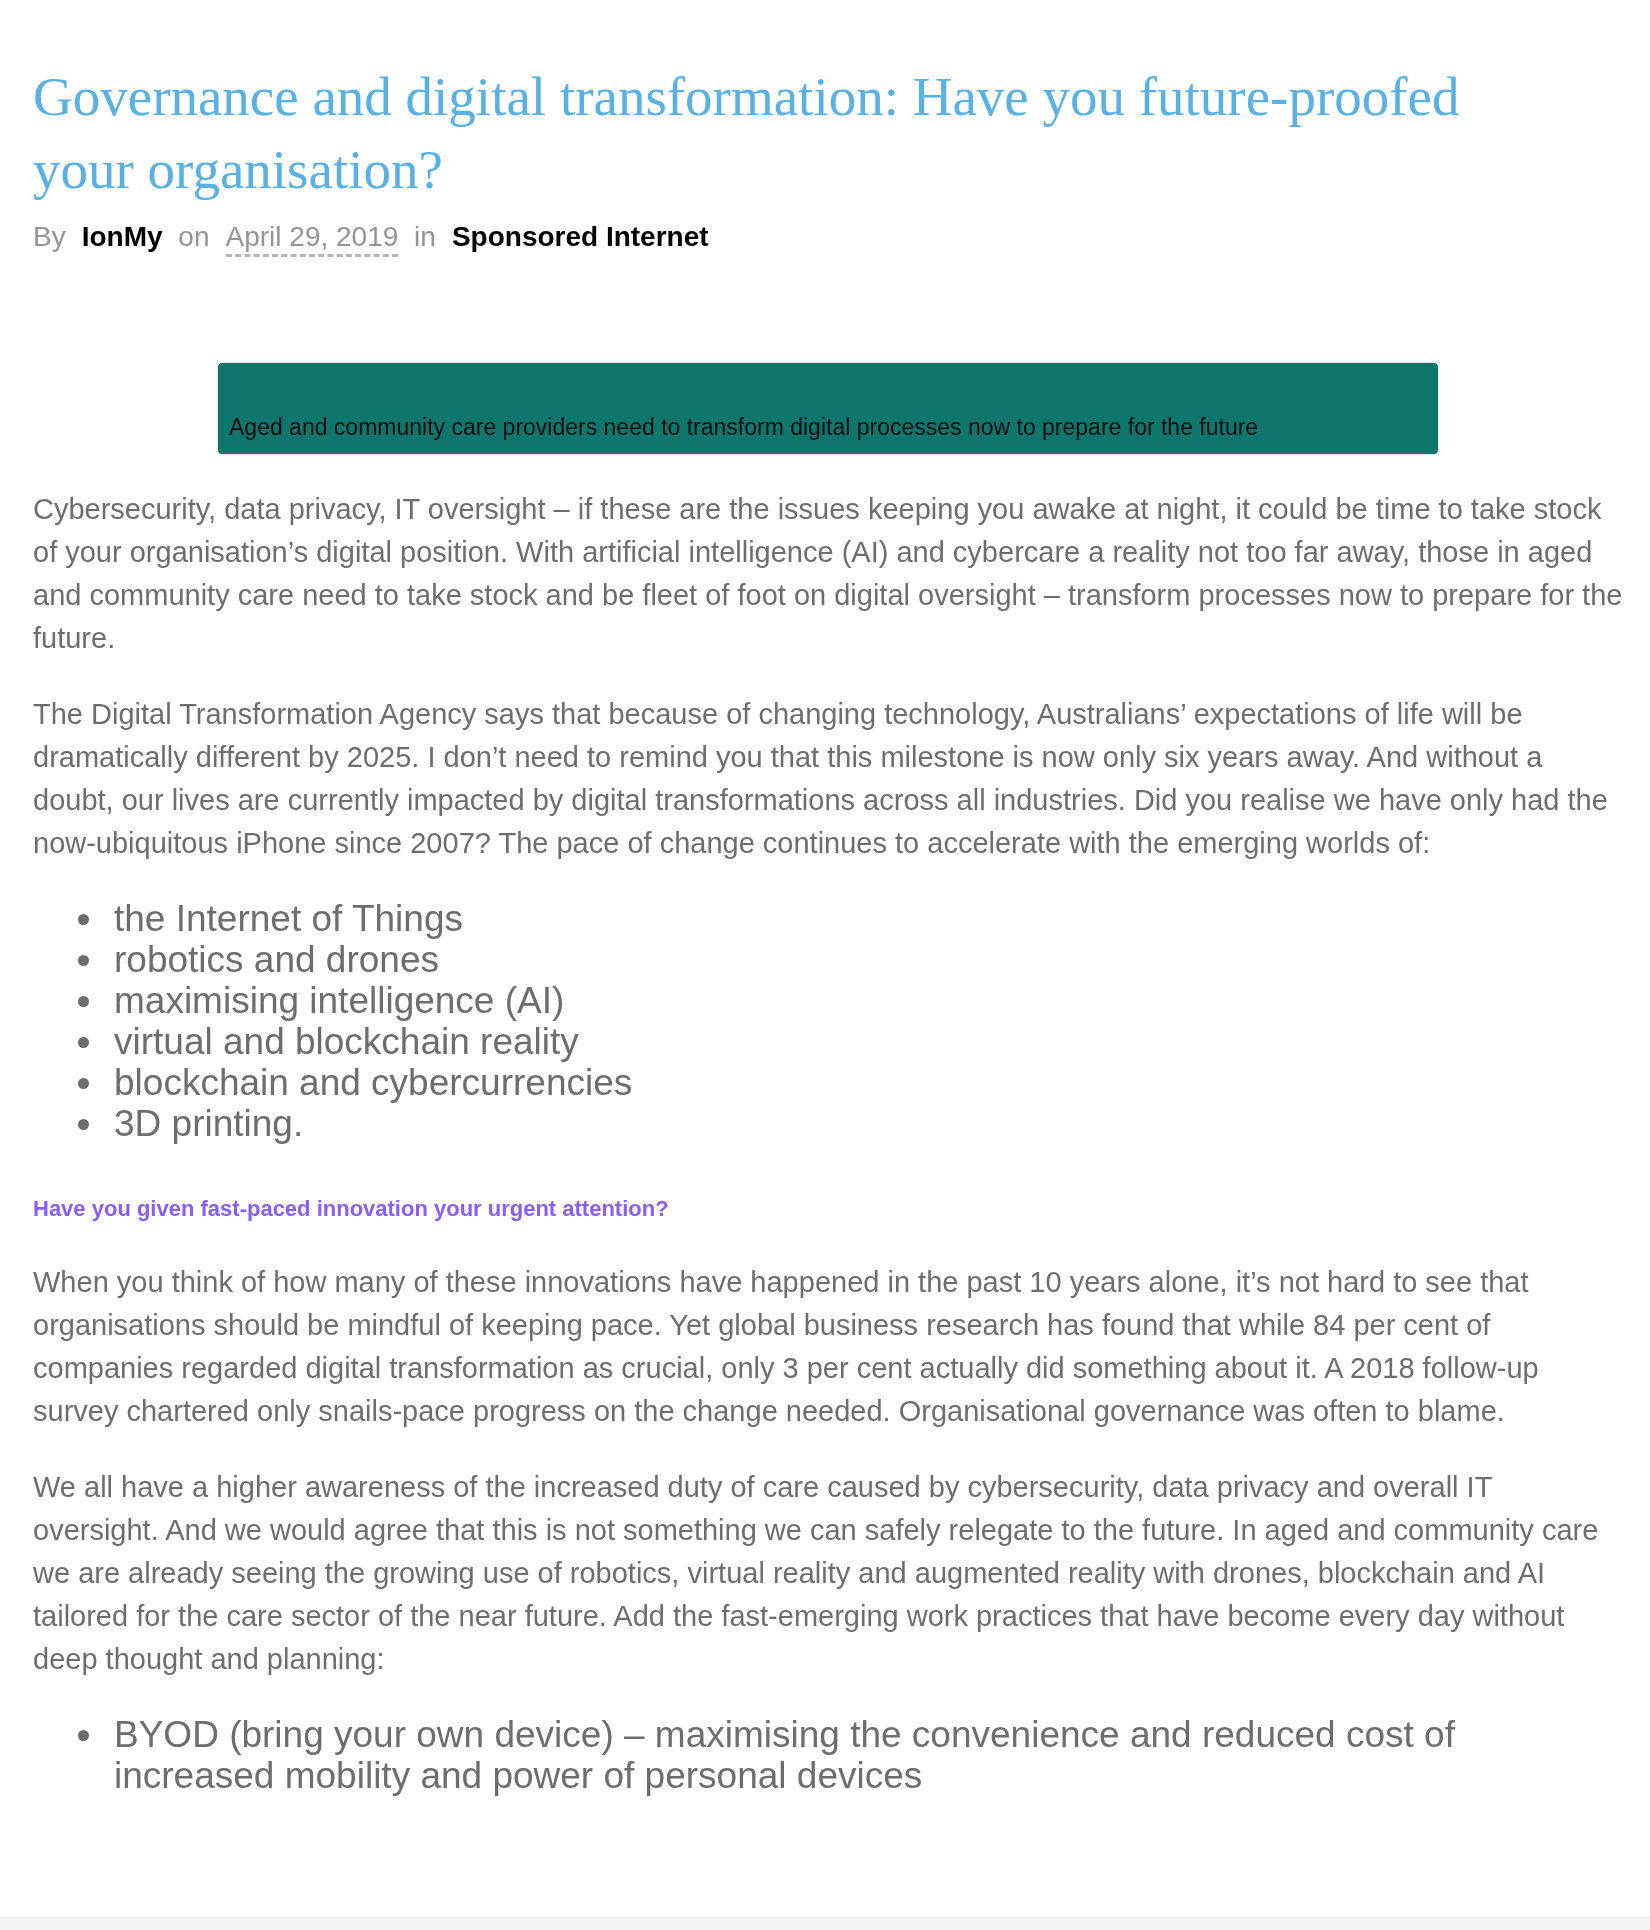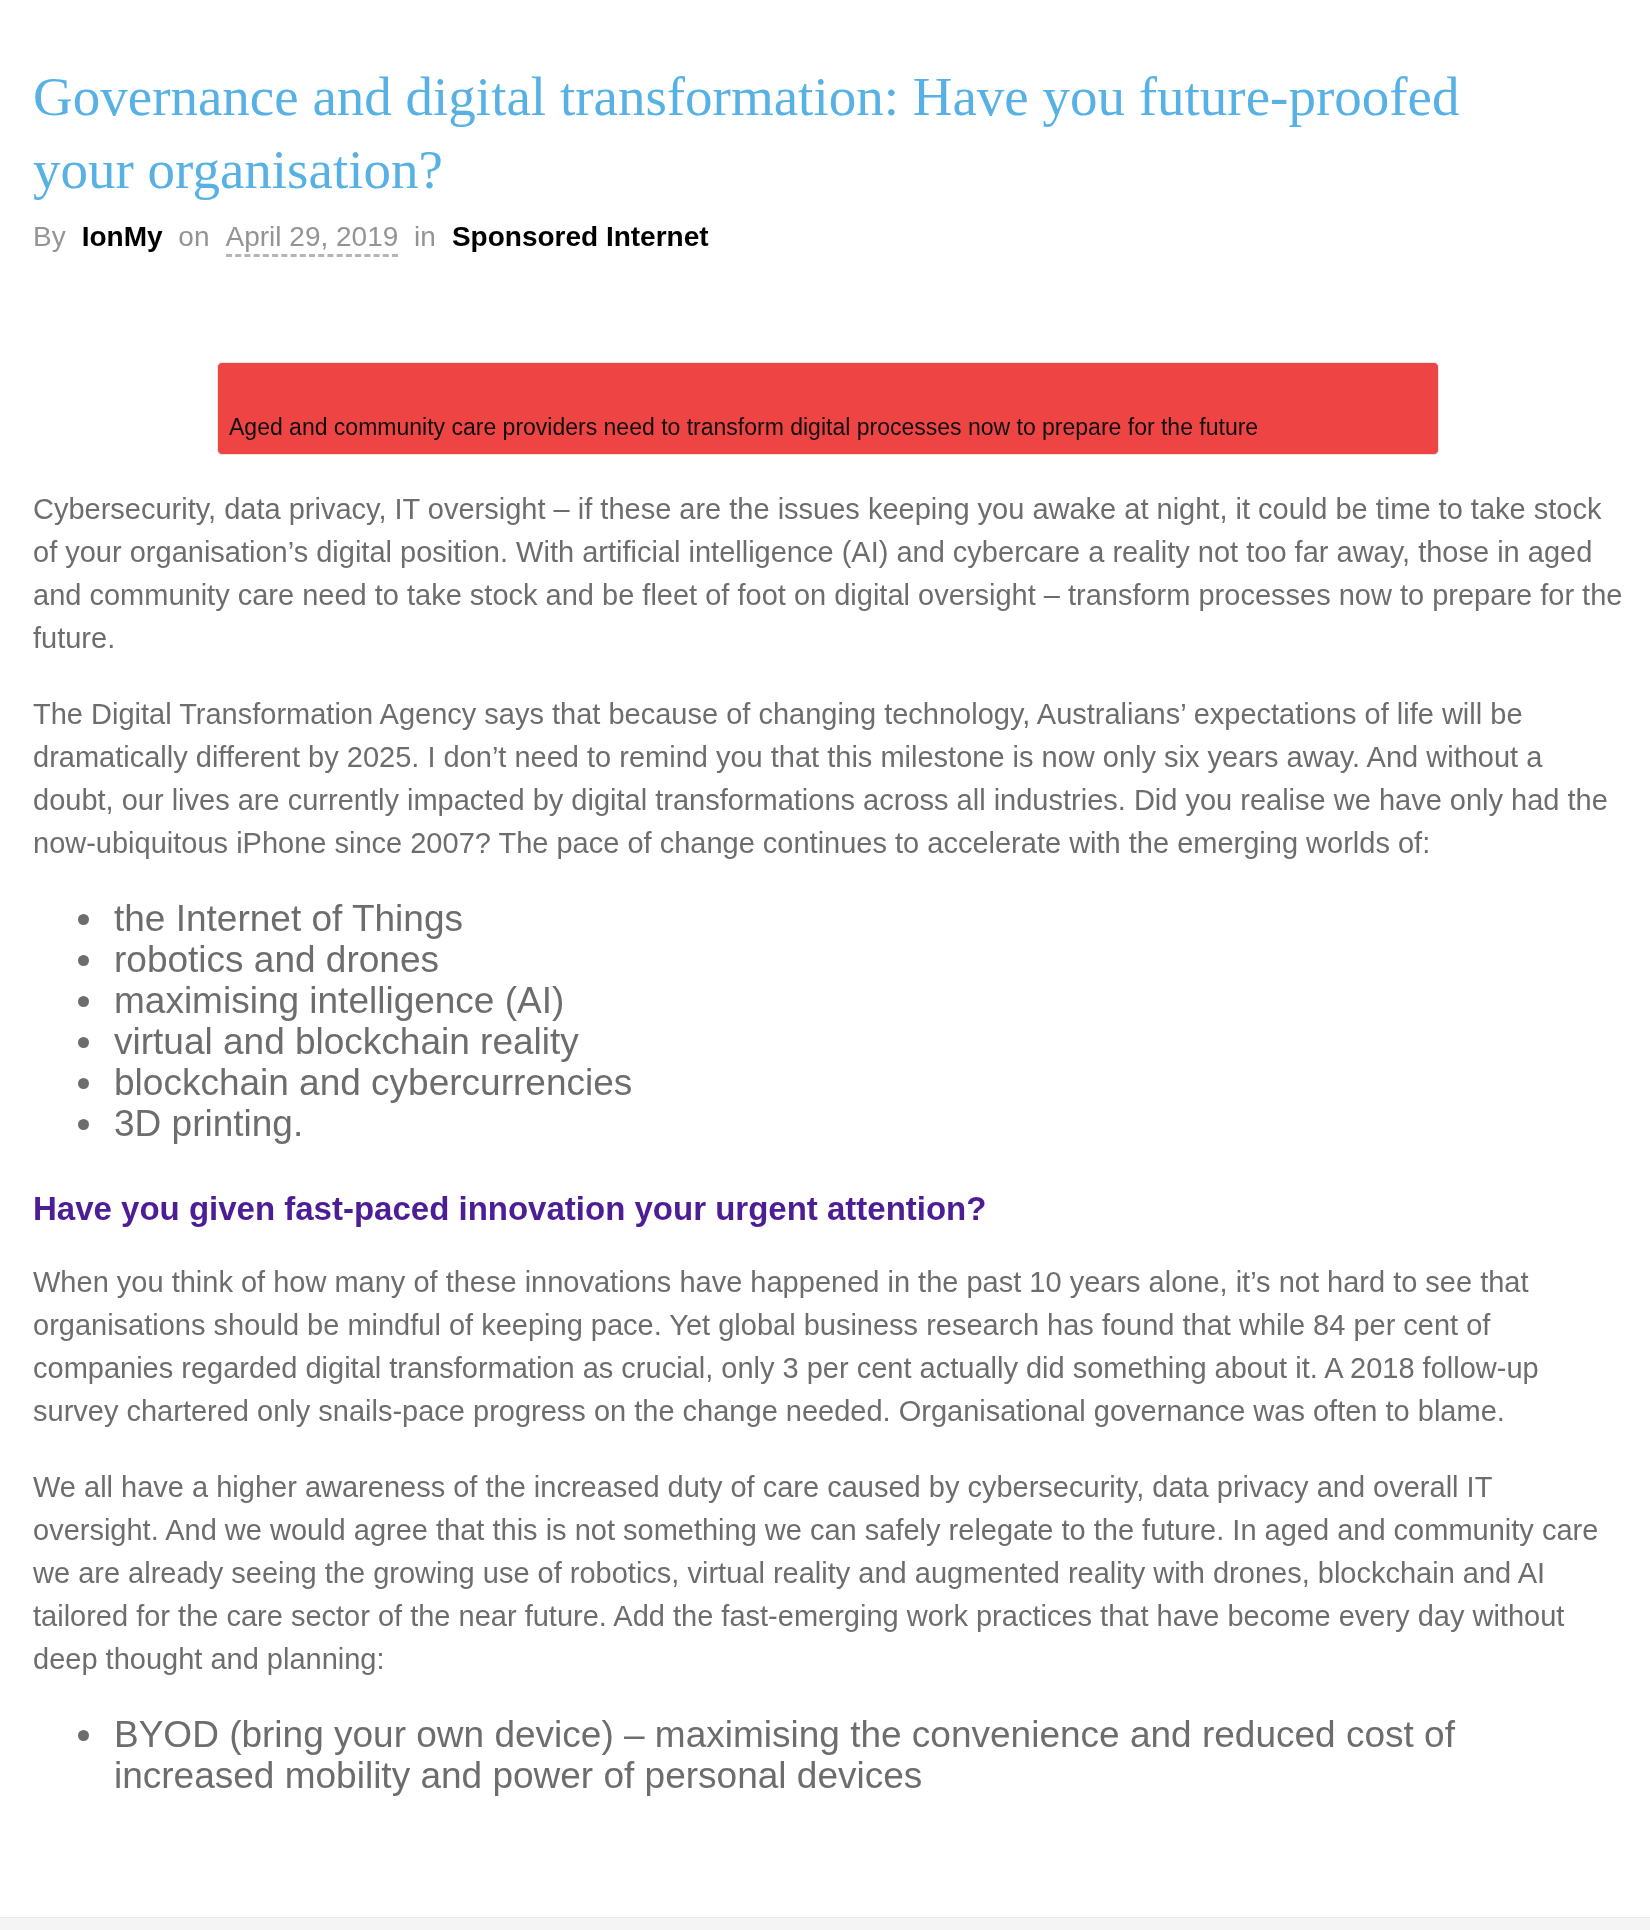--- a/index.html
+++ b/index.html
@@ -38,21 +38,21 @@
     padding-bottom: 2px;
     cursor: pointer;
   }
   figure.caption-box {
     box-sizing: border-box;
     width: 1222px;
     height: 93px;
     margin: 108px auto 18px auto;
     border: 1px solid #e3e3e3;
     border-radius: 5px;
-    background: #ef4444;
+    background: #0f766e;
     display: flex;
     align-items: flex-end;
     padding: 0 12px 13px 11px;
   }
   figcaption.caption-text {
     font-size: 23px;
     line-height: 28px;
     color: #0f0f0f;
   }
   .page p {
@@ -67,24 +67,24 @@
     padding-left: 74px;
     max-width: 1510px;
   }
   .page ul li {
     font-size: 37px;
     line-height: 41px;
     color: #6d6d6d;
     padding-left: 7px;
   }
   h2.section-heading {
-    font-size: 33px;
+    font-size: 22px;
     line-height: 38px;
     font-weight: 700;
-    color: #4c1d95;
+    color: #8b5cf6;
     margin: 46px 0 32px 0;
   }
   .footer-strip {
     position: absolute;
     left: 0;
     bottom: 0;
     width: 100%;
     height: 12px;
     background: #f4f4f4;
     border-top: 1px solid #eaeaea;

